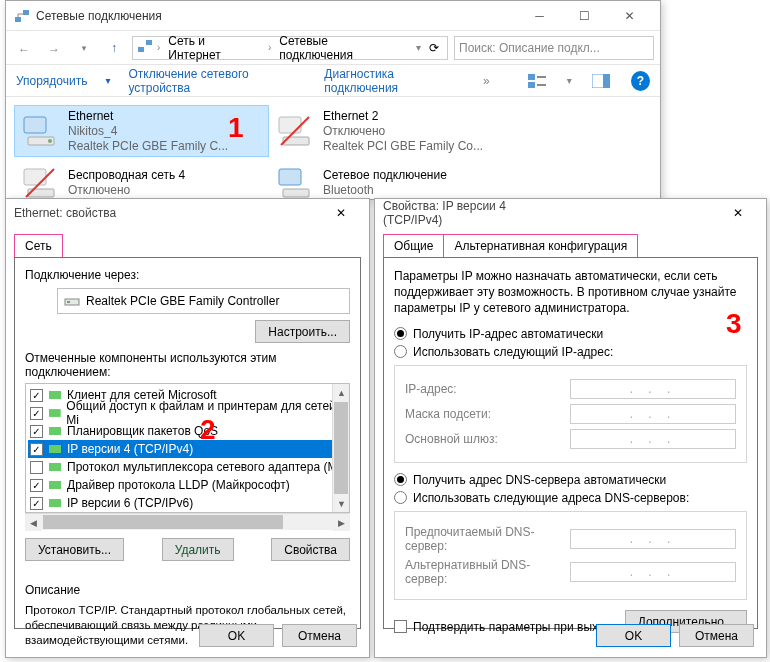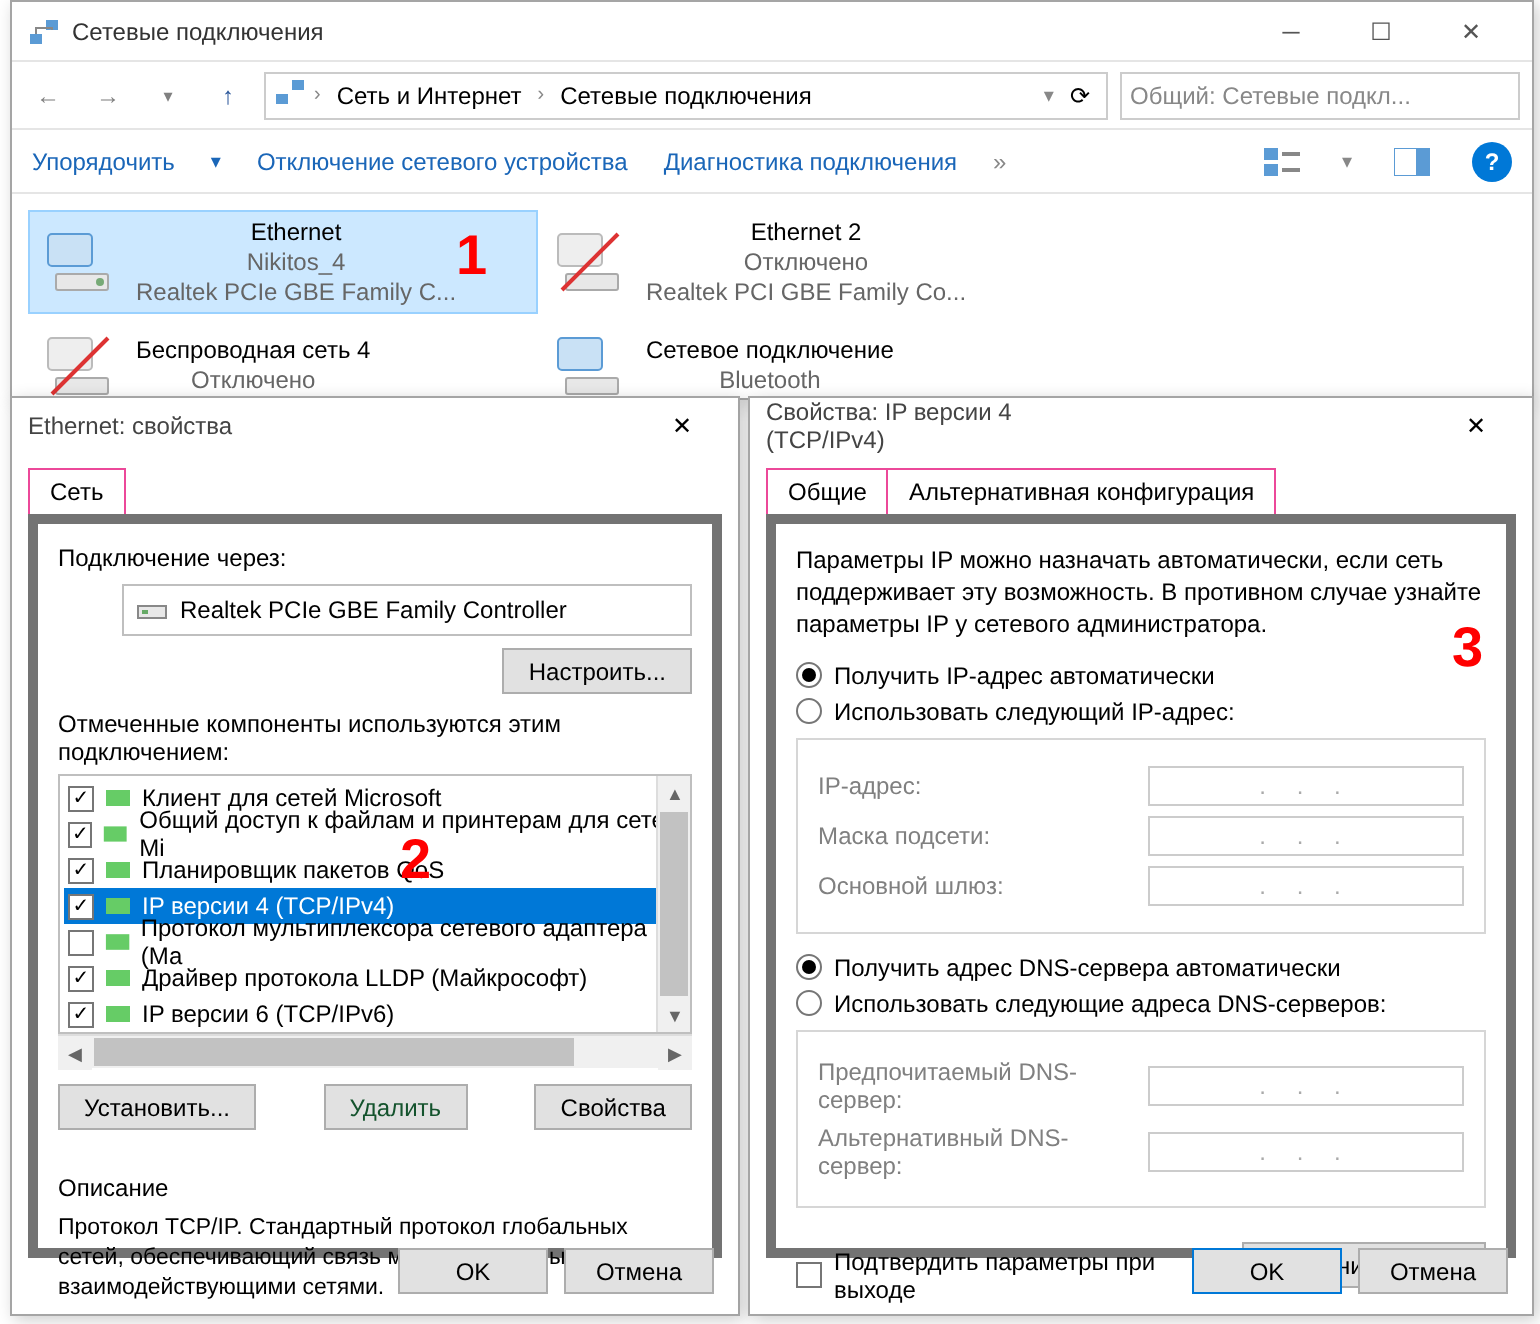--- a/index.html
+++ b/index.html
@@ -5,49 +5,49 @@
 * { box-sizing: border-box; font-family: "Segoe UI", Tahoma, sans-serif; font-size: 12px; }
 body { margin: 0; background: #fff; width: 770px; height: 662px; position: relative; overflow: hidden; }
 .window { position: absolute; background: #fff; border: 1px solid #a5a5a5; box-shadow: 2px 2px 8px rgba(0,0,0,0.2); }
 .titlebar { height: 30px; display: flex; align-items: center; padding: 0 8px; background: #fff; border-bottom: 1px solid #e5e5e5; }
 .titlebar .icon-slot { width: 16px; height: 16px; margin-right: 6px; }
 .titlebar .title { flex: 1; color: #333; }
 .winbtns { display: flex; }
 .winbtn { width: 45px; height: 29px; display: flex; align-items: center; justify-content: center; color: #555; }
 
 
-#explorer { left: 5px; top: 0; width: 762px; height: 200px; }
+#explorer { left: 5px; top: 0; width: 656px; height: 200px; }
 .navbar { height: 34px; display: flex; align-items: center; padding: 0 6px; gap: 6px; border-bottom: 1px solid #e5e5e5; }
 .arrow-btn { width: 24px; height: 24px; display: flex; align-items: center; justify-content: center; color: #808080; }
 .arrow-btn.active { color: #2b579a; }
 .addrbox { flex: 1; height: 24px; border: 1px solid #ccc; display: flex; align-items: center; padding: 0 4px; gap: 4px; }
 .crumb { padding: 2px 4px; }
 .chev { color: #888; font-size: 10px; }
 .searchbox { width: 200px; height: 24px; border: 1px solid #ccc; display: flex; align-items: center; padding: 0 4px; color: #888; }
 .cmdbar { height: 32px; display: flex; align-items: center; padding: 0 10px; gap: 18px; border-bottom: 1px solid #e5e5e5; background: #fff; }
 .cmd { color: #1a66b8; }
 .cmd.spacer { flex: 1; }
 .cmd-icon { width: 24px; height: 24px; display: flex; align-items: center; justify-content: center; }
 .help-icon { width: 20px; height: 20px; border-radius: 50%; background: #0078d7; color: #fff; display: flex; align-items: center; justify-content: center; font-weight: bold; }
 .content { display: flex; flex-wrap: wrap; padding: 8px; gap: 0; }
 .conn-item { width: 255px; height: 52px; display: flex; align-items: center; padding: 4px 6px; gap: 8px; }
 .conn-item.selected { background: #cce8ff; border: 1px solid #99d1ff; padding: 3px 5px; }
 .conn-icon { width: 40px; height: 40px; }
-.conn-text { display: flex; flex-direction: column; line-height: 1.25; overflow: hidden; text-align: center; }
+.conn-text { display: flex; flex-direction: column; line-height: 1.25; overflow: hidden; }
 .conn-text .sub { color: #666; white-space: nowrap; overflow: hidden; text-overflow: ellipsis; max-width: 190px; }
 
 
 #props { left: 5px; top: 198px; width: 365px; height: 460px; }
 .dlg-title { height: 28px; display: flex; align-items: center; padding: 0 8px; background: #fff; }
 .dlg-title .title { flex: 1; color: #444; }
 .dlg-close { width: 40px; height: 27px; display: flex; align-items: center; justify-content: center; }
 .tabstrip { display: flex; margin: 6px 8px 0 8px; }
 .tab { padding: 4px 10px; border: 1px solid #ec4899; background: #fff; position: relative; top: 1px; }
 .tab.active { border-bottom: 1px solid #fff; }
-.tab-body { margin: 0 8px 8px 8px; border: 5px solid #737373; padding: 10px; height: 372px; position: relative; }
+.tab-body { margin: 0 8px 8px 8px; border: 1px solid #737373; padding: 10px; height: 372px; position: relative; }
 .field-row { display: flex; align-items: center; margin: 6px 0; padding-left: 32px; }
 .adapter-box { height: 26px; border: 1px solid #bfbfbf; display: flex; align-items: center; padding: 0 6px; gap: 6px; width: 100%; }
 .btn { height: 23px; border: 1px solid #adadad; background: #e1e1e1; padding: 0 12px; display: inline-flex; align-items: center; justify-content: center; }
 .btn.disabled { color: #14532d; }
 .component-list { border: 1px solid #bfbfbf; height: 130px; overflow: hidden; margin-top: 4px; position: relative; }
 .clist-inner { padding: 2px; }
 .comp-row { display: flex; align-items: center; height: 18px; gap: 4px; padding: 0 2px; }
 .comp-row.selected { background: #0078d7; color: #fff; }
 .chk { width: 13px; height: 13px; border: 1px solid #767676; background: #fff; display: inline-flex; align-items: center; justify-content: center; font-size: 10px; color: #000; }
 .comp-icon { width: 16px; height: 16px; }
@@ -105,21 +105,21 @@
           </svg></span>
       <span class="chev">›</span>
       <span class="crumb">Сеть и Интернет</span>
       <span class="chev">›</span>
       <span class="crumb">Сетевые подключения</span>
       <span style="flex:1"></span>
       <span class="chev">▾</span>
       <span style="margin:0 4px;">⟳</span>
     </div>
     <div class="searchbox">
-      <span>Общий: Сетевые подкл...</span>
+      <span>Поиск: Описание подкл...</span>
     </div>
   </div>
   <div class="cmdbar">
     <span class="cmd">Упорядочить</span>
       <span class="chev" style="color:#1a66b8;">▾</span>
     <span class="cmd">Отключение сетевого устройства</span>
     <span class="cmd">Диагностика подключения</span>
     <span class="cmd" style="color:#888;">»</span>
     <span class="cmd spacer"></span>
     <span class="cmd-icon">

